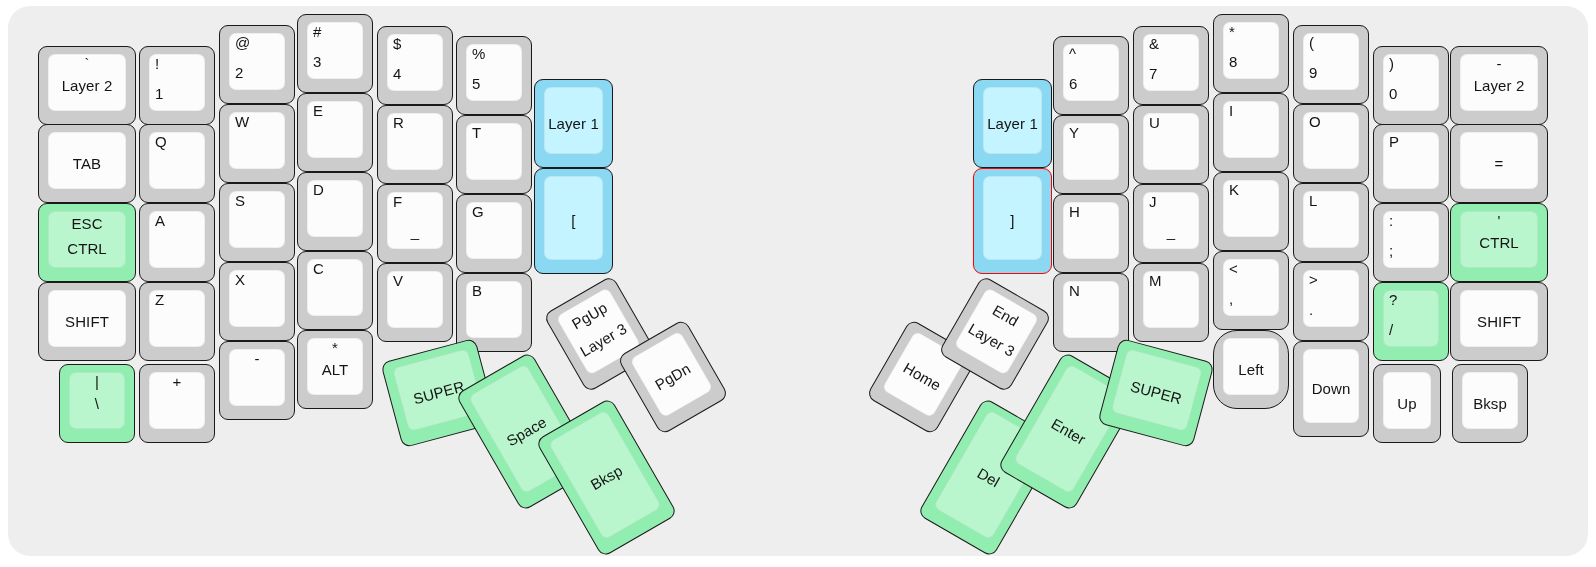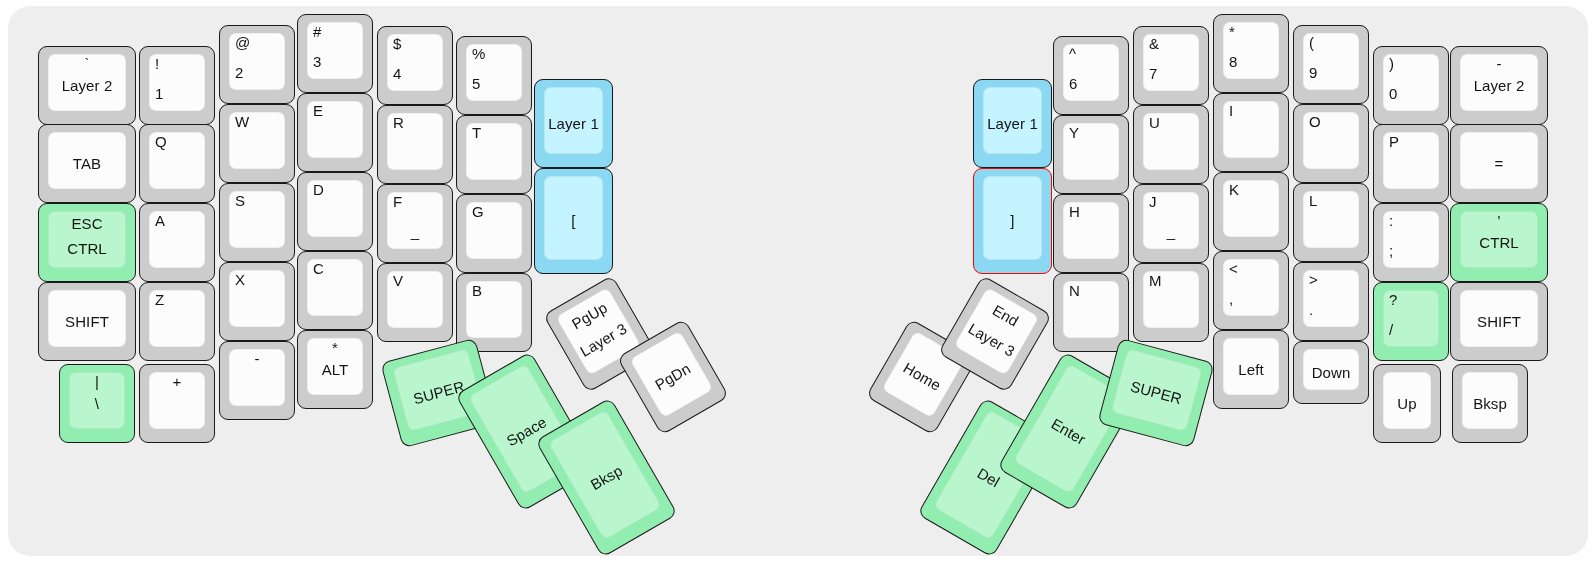--- a/index.html
+++ b/index.html
@@ -288,21 +288,21 @@
       </div>
       <div class="key" style="left: 1213px; top: 172px; width: 76px; height: 79px;">
         <div class="cap"></div>
         <div class="lbl tl legend-top">K</div>
       </div>
       <div class="key" style="left: 1213px; top: 251px; width: 76px; height: 79px;">
         <div class="cap"></div>
         <div class="lbl tl legend-top">&lt;</div>
         <div class="lbl bl legend-bot">,</div>
       </div>
-      <div class="key" style="left: 1213px; top: 330px; width: 76px; height: 79px;">
+      <div class="key" style="left: 1213px; top: 330px; width: 76px; height: 79px; border-radius: 24px;">
         <div class="cap"></div>
         <div class="lbl cc legend-mid">Left</div>
       </div>
       <div class="key" style="left: 1293px; top: 25px; width: 76px; height: 79px;">
         <div class="cap"></div>
         <div class="lbl tl legend-top">(</div>
         <div class="lbl bl legend-bot">9</div>
       </div>
       <div class="key" style="left: 1293px; top: 104px; width: 76px; height: 79px;">
         <div class="cap"></div>
@@ -310,21 +310,21 @@
       </div>
       <div class="key" style="left: 1293px; top: 183px; width: 76px; height: 79px;">
         <div class="cap"></div>
         <div class="lbl tl legend-top">L</div>
       </div>
       <div class="key" style="left: 1293px; top: 262px; width: 76px; height: 79px;">
         <div class="cap"></div>
         <div class="lbl tl legend-top">&gt;</div>
         <div class="lbl bl legend-bot">.</div>
       </div>
-      <div class="key" style="left: 1293px; top: 341px; width: 76px; height: 63px;">
+      <div class="key" style="left: 1293px; top: 341px; width: 76px; height: 96px;">
         <div class="cap"></div>
         <div class="lbl cc legend-mid">Down</div>
       </div>
       <div class="key" style="left: 1373px; top: 46px; width: 76px; height: 79px;">
         <div class="cap"></div>
         <div class="lbl tl legend-top">)</div>
         <div class="lbl bl legend-bot">0</div>
       </div>
       <div class="key" style="left: 1373px; top: 124px; width: 76px; height: 79px;">
         <div class="cap"></div>

